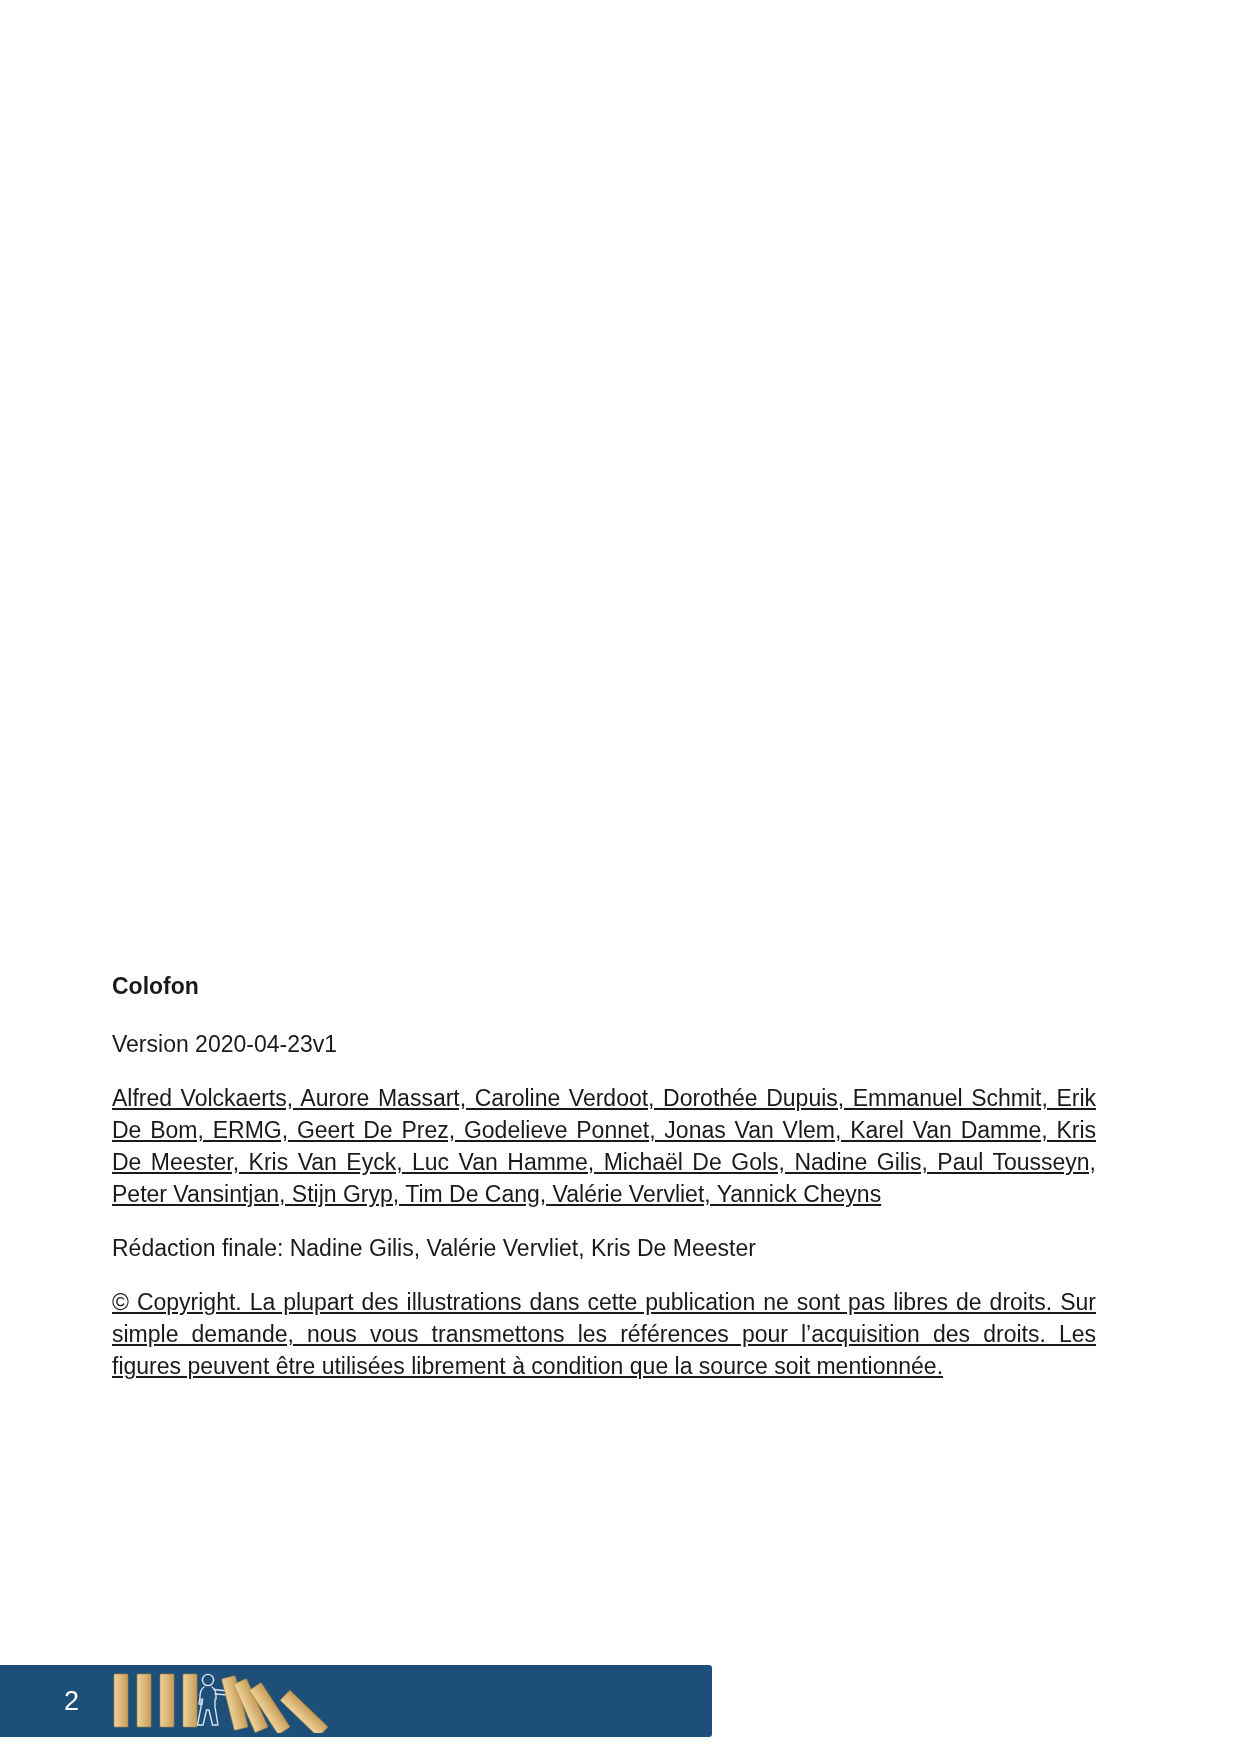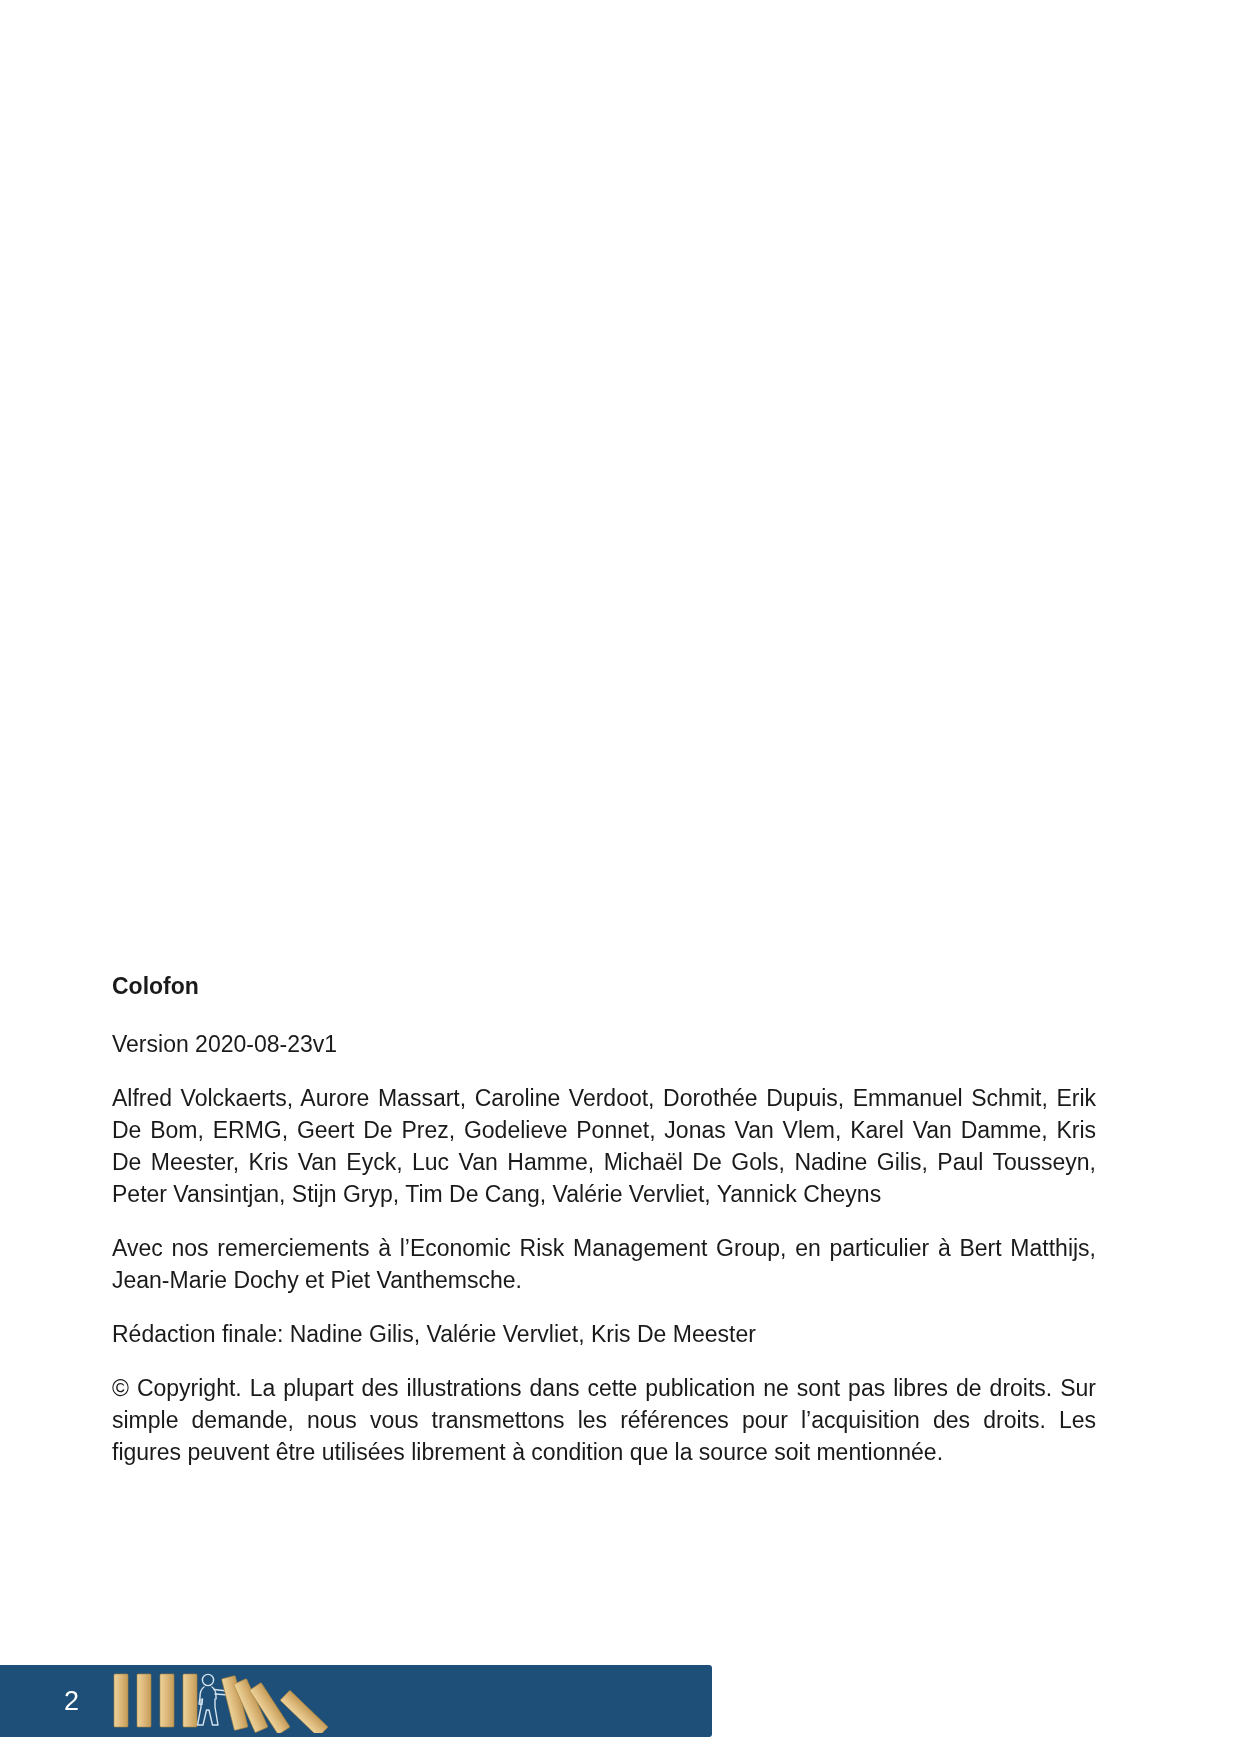--- a/index.html
+++ b/index.html
@@ -20,21 +20,21 @@
     font-size: 23px;
     line-height: 32px;
   }
   .content h2 {
     font-size: 23px;
     line-height: 32px;
     font-weight: bold;
     margin: 0 0 26px 0;
   }
   .content p { margin: 0 0 22px 0; }
-  .content p.justify { text-align: justify; }
+  .content p.justify { text-align: justify; text-decoration: underline; }
   .content p:last-child { margin-bottom: 8px; }
   .plain-link { color: inherit; text-decoration: none; cursor: pointer; }
 
   .footer-bar {
     position: absolute;
     left: 0;
     top: 1665px;
     width: 712px;
     height: 72px;
     background: #1E4F78;
@@ -55,23 +55,22 @@
     top: 4px;
   }
 </style>
 </head>
 <body>
 
 <div class="page">
 
   <main class="content">
     <h2>Colofon</h2>
-    <p>Version 2020-08-23v1</p>
+    <p>Version 2020-04-23v1</p>
     <p class="justify">Alfred Volckaerts, Aurore Massart, Caroline Verdoot, Dorothée Dupuis, Emmanuel Schmit, Erik De Bom, ERMG, Geert De Prez, Godelieve Ponnet, Jonas Van Vlem, Karel Van Damme, Kris De Meester, Kris Van Eyck, Luc Van Hamme, Michaël De Gols, Nadine Gilis, Paul Tousseyn, Peter Vansintjan, Stijn Gryp, Tim De Cang, Valérie Vervliet, Yannick Cheyns</p>
-    <p class="justify">Avec nos remerciements à l’Economic Risk Management Group, en particulier à Bert Matthijs, Jean-Marie Dochy et Piet Vanthemsche.</p>
     <p>Rédaction finale: Nadine Gilis, Valérie Vervliet, Kris De Meester</p>
     <p class="justify">© Copyright. La plupart des illustrations dans cette publication ne sont pas libres de droits. Sur simple demande, nous vous transmettons les références pour l’acquisition des droits. Les figures peuvent être utilisées librement à condition que la source soit mentionnée.</p>
   </main>
 
   <footer class="footer-bar">
     <span class="page-number">2</span>
 
     <svg class="illustration" width="240" height="64" viewBox="0 0 240 64" xmlns="http://www.w3.org/2000/svg">
       <defs>
         <linearGradient id="wood" x1="0" y1="0" x2="1" y2="0">

